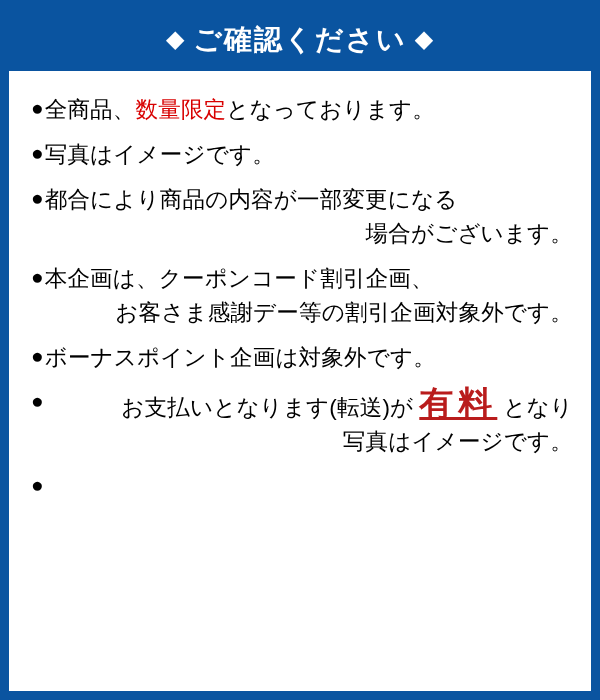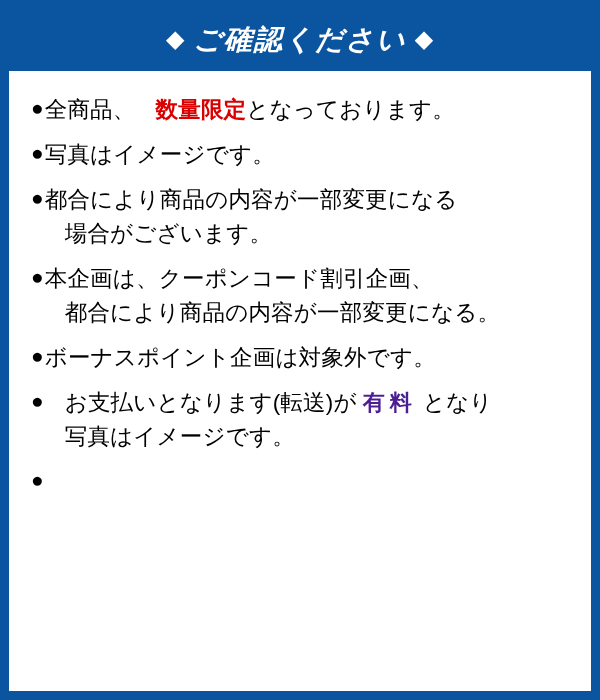--- a/index.html
+++ b/index.html
@@ -37,21 +37,20 @@
   .header-diamond {
     font-size: 24px;
     line-height: 1;
     padding: 0 4px;
     position: relative;
     top: -1px;
   }
   .header-title {
     padding: 0 4px;
     letter-spacing: 2px;
-    font-style: italic;
   }
   .notice-body {
     box-sizing: border-box;
     padding: 22px 18px 10px 22px;
   }
   .notice-item {
     display: flex;
     align-items: flex-start;
     margin-bottom: 11px;
   }
@@ -67,32 +66,33 @@
   }
   .line {
     font-size: 22.5px;
     line-height: 34px;
     color: #000000;
     white-space: nowrap;
     letter-spacing: 0.2px;
   }
   .line.indent {
     padding-left: 20px;
+    text-align: right;
   }
   .em-red {
     color: #d80000;
-    font-weight: bold;
-    margin-left: 20px;
+    font-weight: normal;
   }
   .em-red-big {
-    color: #4c1d95;
+    color: #b91c1c;
     font-weight: bold;
-    font-size: 22px;
+    font-size: 34px;
     letter-spacing: 5px;
     padding: 0 6px;
+    text-decoration: underline;
   }
 </style>
 </head>
 <body>
 
 <div class="notice-frame">
 
   <div class="notice-header">
     <span class="header-diamond">◆</span>
     <span class="header-title">ご確認ください</span>
@@ -116,21 +116,21 @@
         <span class="bullet">●</span>
         <div class="item-lines">
           <div class="line"><span>都合により商品の内容が一部変更になる</span></div>
           <div class="line indent"><span>場合がございます。</span></div>
         </div>
       </div>
       <div class="notice-item">
         <span class="bullet">●</span>
         <div class="item-lines">
           <div class="line"><span>本企画は、クーポンコード割引企画、</span></div>
-          <div class="line indent"><span>都合により商品の内容が一部変更になる。</span></div>
+          <div class="line indent"><span>お客さま感謝デー等の割引企画対象外です。</span></div>
         </div>
       </div>
       <div class="notice-item">
         <span class="bullet">●</span>
         <div class="item-lines">
           <div class="line"><span>ボーナスポイント企画は対象外です。</span></div>
         </div>
       </div>
       <div class="notice-item">
         <span class="bullet">●</span>

